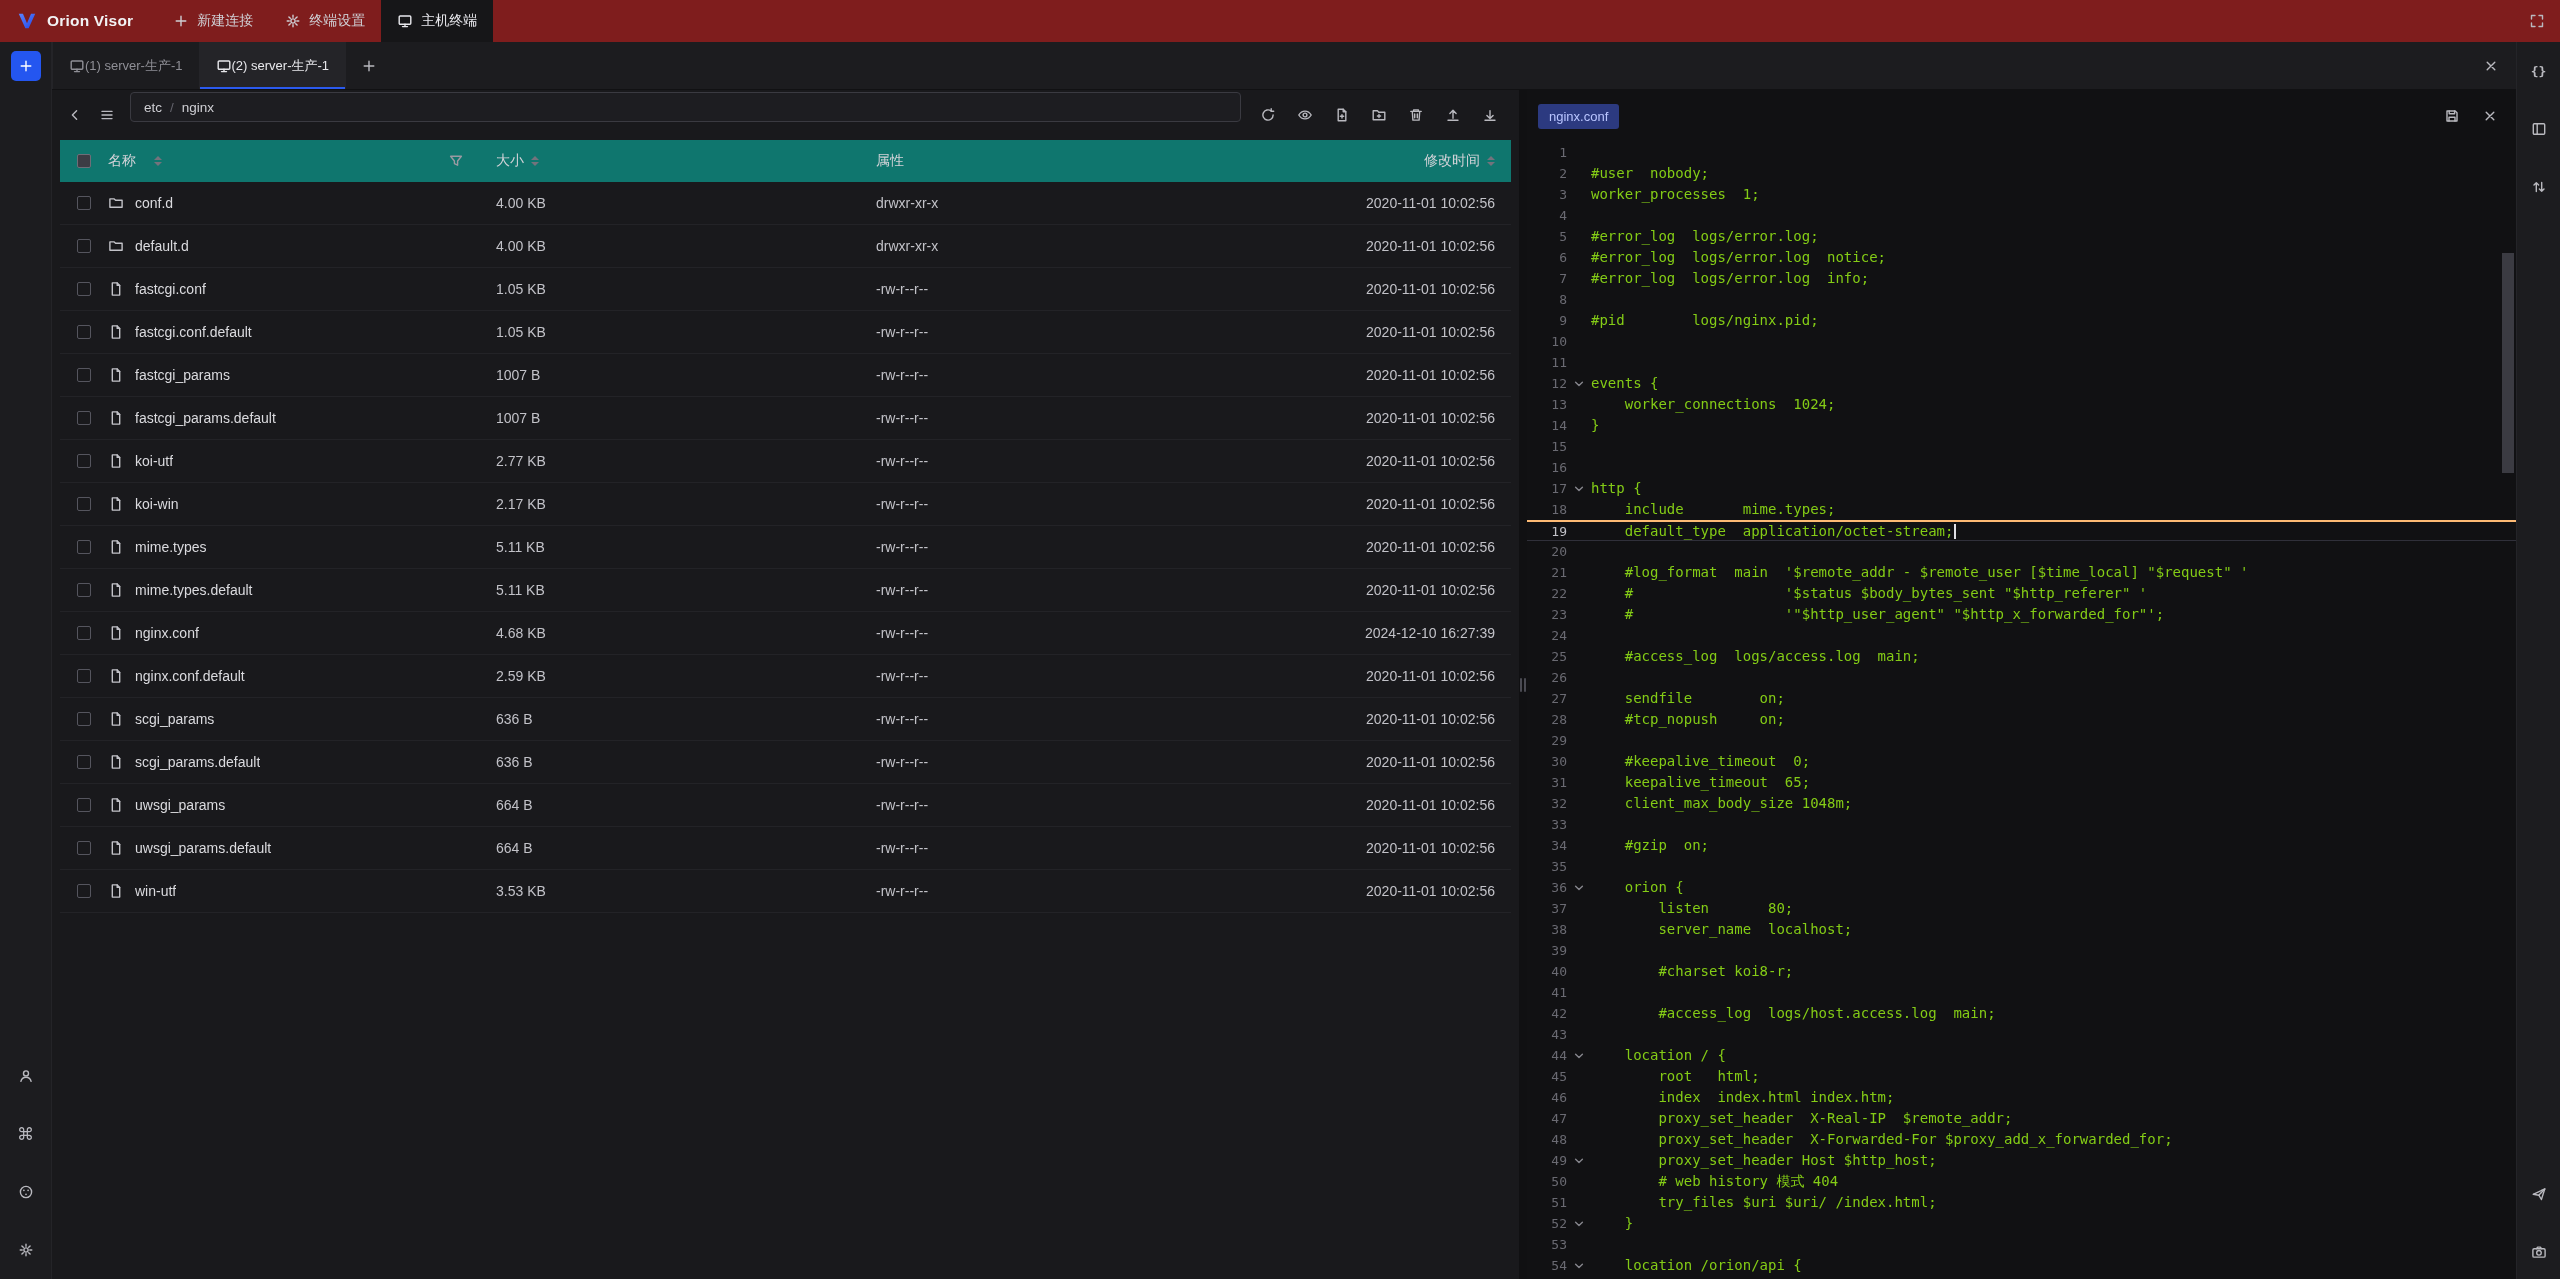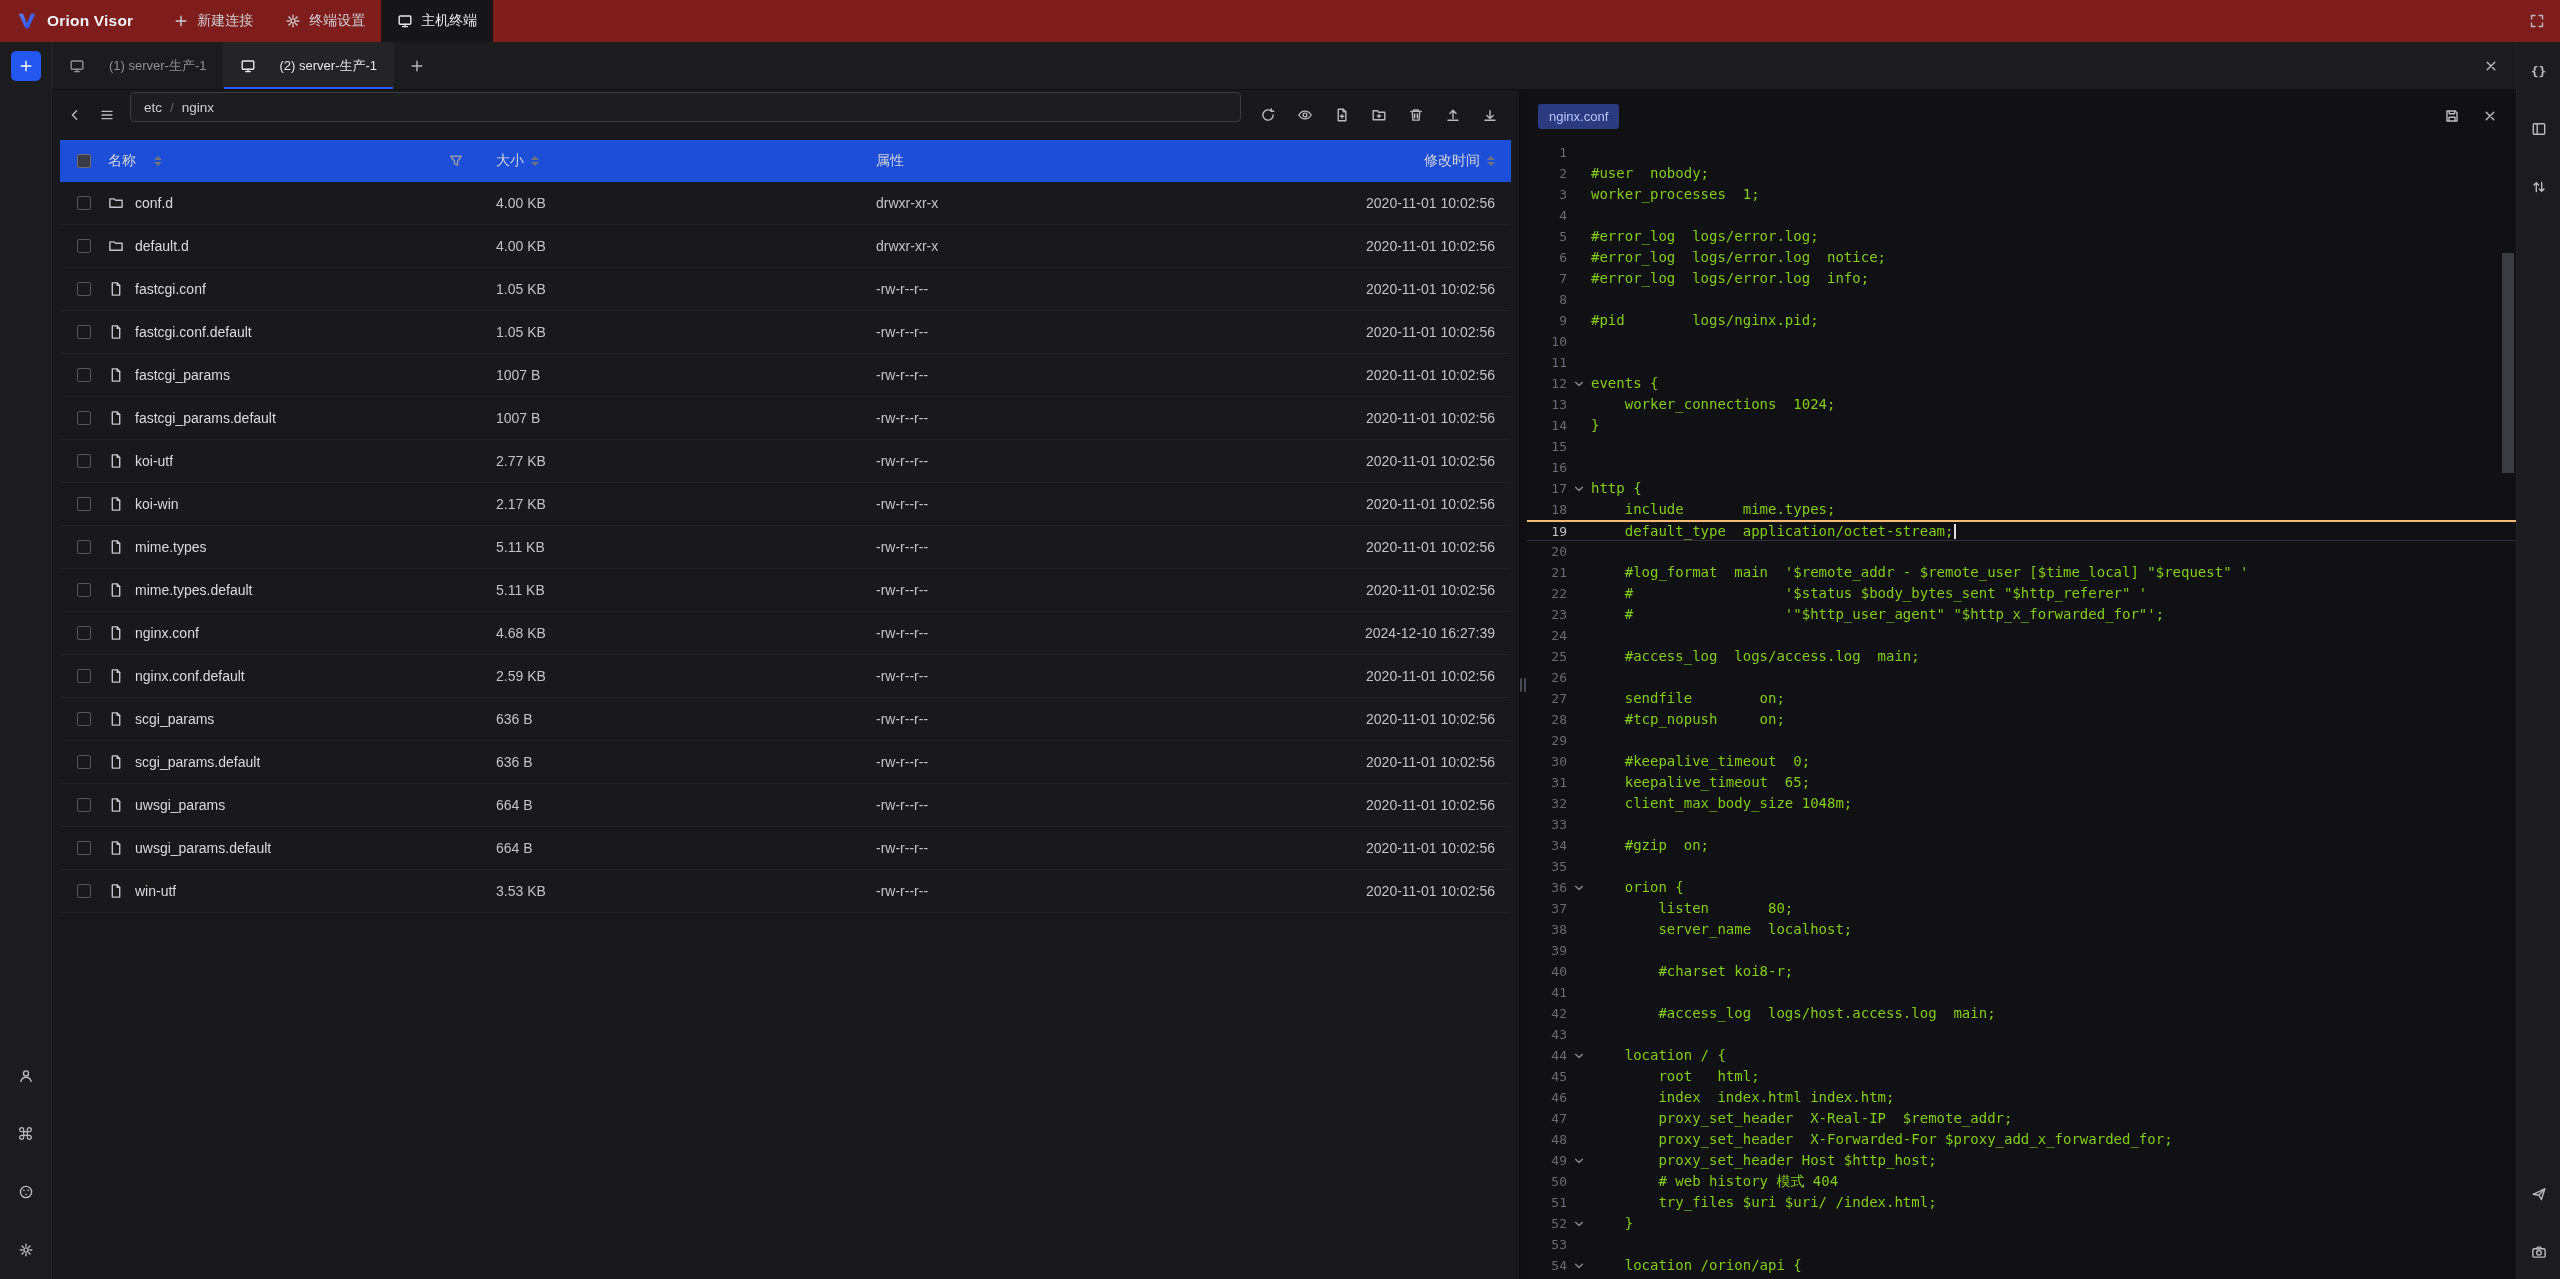--- a/index.html
+++ b/index.html
@@ -28,36 +28,36 @@
   .left-rail .rail-group{margin-top:auto;}
   .right-rail{width:44px;background:#1c1c1f;border-left:1px solid #242428;display:flex;flex-direction:column;align-items:center;padding:14px 0 12px;}
   .right-rail .flexspacer{flex:1;}
   .braces{font-size:13px;font-weight:bold;font-family:"DejaVu Sans Mono","Liberation Mono",monospace;line-height:1;}
   .cmdglyph{font-size:17px;line-height:1;}
 
   
   .center{flex:1;display:flex;flex-direction:column;min-width:0;}
   .tabstrip{flex:0 0 48px;background:#1c1c1f;display:flex;align-items:stretch;border-bottom:1px solid #111113;}
   .tabs{display:flex;align-items:stretch;}
-  .tab{display:flex;align-items:center;gap:24px;padding:0 16px;color:#8f8f96;font-size:13px;border-right:1px solid #242428;cursor:pointer;position:relative;white-space:nowrap;}
+  .tab{display:flex;align-items:center;gap:0;padding:0 16px;color:#8f8f96;font-size:13px;border-right:1px solid #242428;cursor:pointer;position:relative;white-space:nowrap;}
   .tab:first-child{border-left:1px solid #242428;}
   .tab.active{background:#242428;color:#e8e8ec;}
   .tab.active::after{content:"";position:absolute;left:0;right:0;bottom:0;height:2px;background:#2b5aee;}
   .add-tab{align-self:center;margin-left:8px;}
   .tabstrip .iconbtn.strip-close{align-self:center;margin-right:10px;}
   .content{flex:1;display:flex;min-height:0;}
 
   
   .file-panel{flex:1;background:#19191c;display:flex;flex-direction:column;min-width:0;}
   .file-toolbar{flex:0 0 50px;display:flex;align-items:center;padding:0 14px 0 8px;gap:2px;}
   .pathbox{flex:1;height:30px;border:1px solid #3a3a41;border-radius:4px;display:flex;align-items:center;padding:0 13px;gap:8px;font-size:13.5px;color:#cfcfd4;background:#1d1d21;margin:0 10px 16px 6px;cursor:text;}
   .path-sep{color:#63636c;}
   .toolbar-actions{display:flex;align-items:center;gap:7px;}
   .file-table{flex:1;padding:0 8px;overflow:hidden;}
-  .thead{height:42px;background:#1d4ed8;display:flex;align-items:center;color:#d3d3d8;}
+  .thead{height:42px;background:#0f766e;display:flex;align-items:center;color:#d3d3d8;}
   .trow{height:43px;display:flex;align-items:center;border-bottom:1px solid #232327;color:#c2c2c8;cursor:default;}
   .cell{display:flex;align-items:center;min-width:0;}
   .c-check{width:48px;justify-content:center;flex:0 0 48px;}
   .c-name{width:372px;flex:0 0 372px;gap:11px;padding-right:16px;}
   .c-size{width:380px;flex:0 0 380px;padding-left:16px;}
   .c-perm{width:350px;flex:0 0 350px;padding-left:16px;}
   .c-time{flex:1;justify-content:flex-end;padding-right:16px;}
   .checkbox{width:14px;height:14px;border:1px solid #55555e;border-radius:2px;background:transparent;display:inline-block;cursor:pointer;}
   .checkbox.hdr{background:#3c3c44;border-color:#6e6e78;}
   .fname{color:#dbdbdf;white-space:nowrap;overflow:hidden;text-overflow:ellipsis;}

